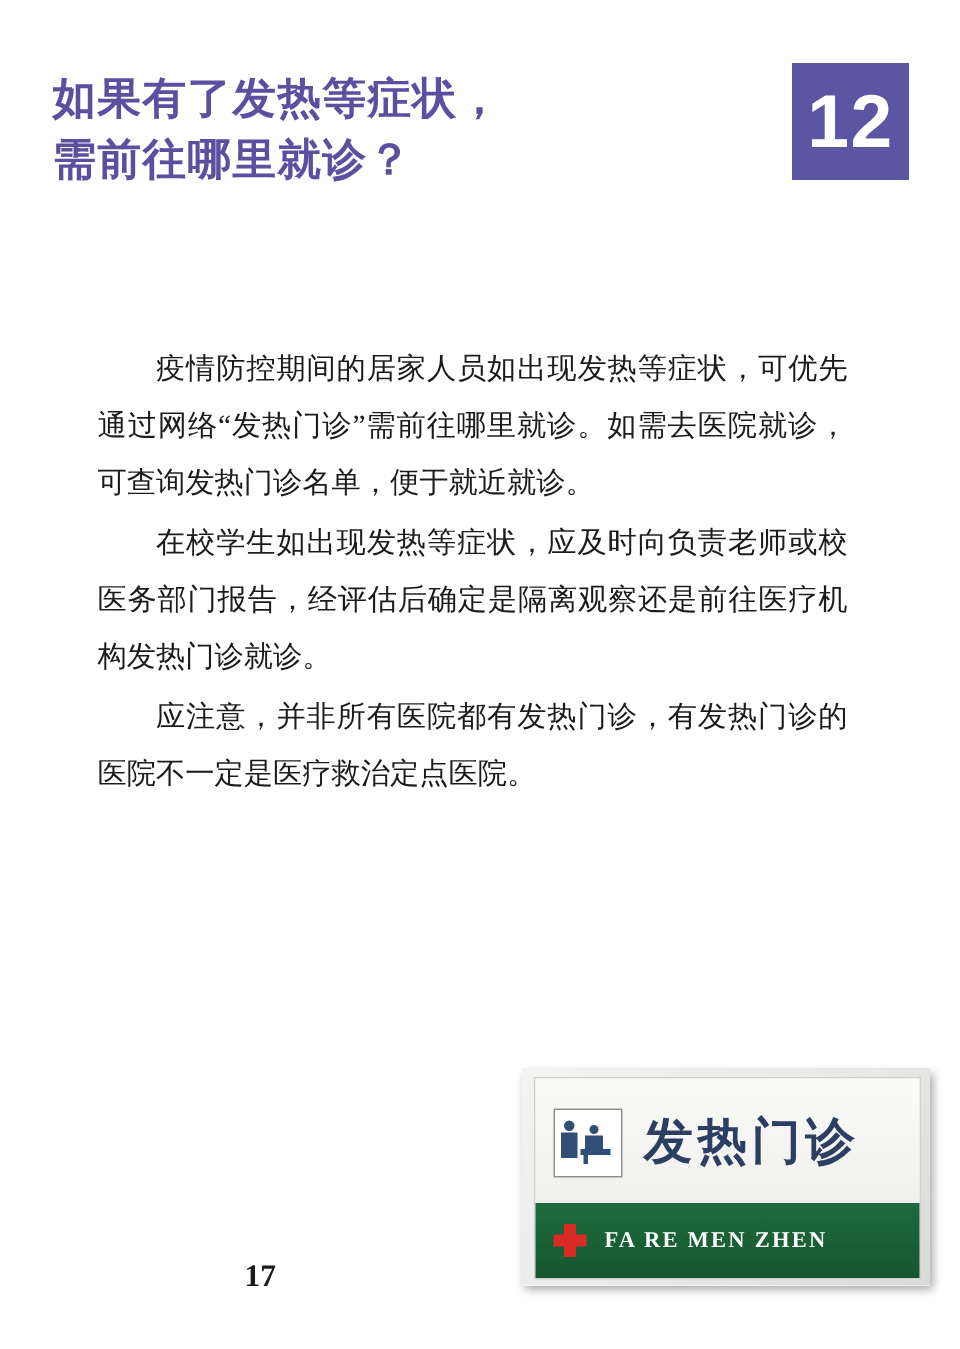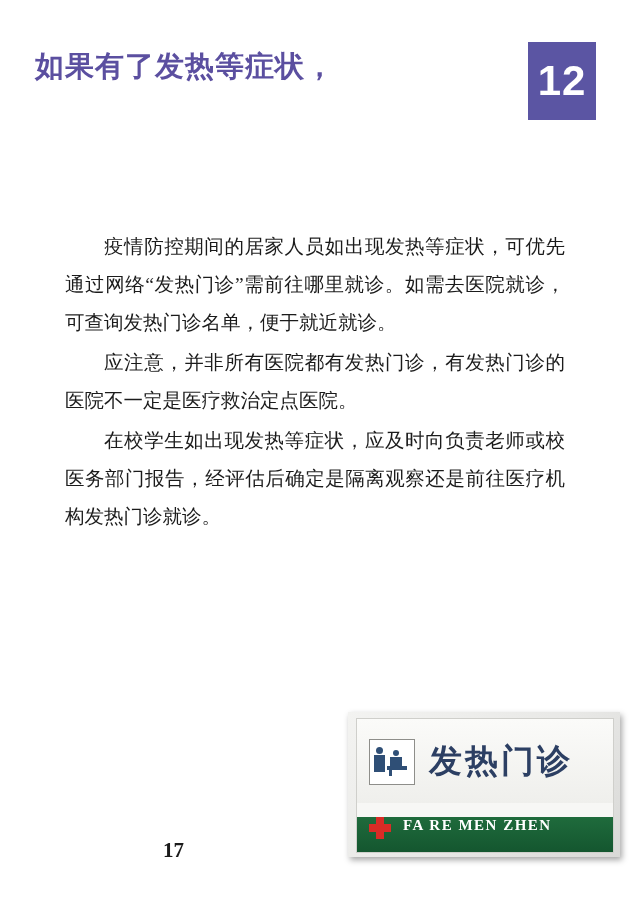--- a/index.html
+++ b/index.html
@@ -41,27 +41,27 @@
     font-size: 29px;
     line-height: 41px;
     color: #5b4fa0;
     letter-spacing: 1px;
     white-space: nowrap;
   }
   .number-badge {
     position: absolute;
     left: 528px;
     top: 4px;
-    width: 68px;
+    width: 78px;
     height: 78px;
     background: #5b55a3;
     color: #ffffff;
     font-family: "Liberation Sans", sans-serif;
     font-weight: bold;
-    font-size: 42px;
+    font-size: 50px;
     line-height: 78px;
     text-align: center;
     letter-spacing: 1px;
   }
 
   
   .content {
     position: absolute;
     left: 65px;
     top: 228px;
@@ -167,23 +167,24 @@
     letter-spacing: 3px;
     color: #2c3f63;
     margin-left: 14px;
     white-space: nowrap;
   }
   .sign-bottom {
     position: absolute;
     left: 0;
     bottom: 0;
     width: 100%;
-    height: 35px;
+    height: 50px;
     background: linear-gradient(180deg,#1f6b3c 0%, #14562f 100%);
     display: flex;
+    align-items: center;
   }
   .cross {
     position: relative;
     width: 22px;
     height: 22px;
     margin-left: 12px;
     flex: none;
   }
   .cross::before, .cross::after {
     content: "";
@@ -218,28 +219,29 @@
   }
 </style>
 </head>
 <body>
 
 <div class="page">
 
   <div class="header">
     <div class="title-block">
       <div class="title-line">如果有了发热等症状，</div>
+      <div class="title-line">需前往哪里就诊？</div>
     </div>
     <div class="number-badge">12</div>
   </div>
 
   <div class="content">
     <p class="para">疫情防控期间的居家人员如出现发热等症状，可优先通过网络“发热门诊”需前往哪里就诊。如需去医院就诊，可查询发热门诊名单，便于就近就诊。</p>
+    <p class="para">在校学生如出现发热等症状，应及时向负责老师或校医务部门报告，经评估后确定是隔离观察还是前往医疗机构发热门诊就诊。</p>
     <p class="para">应注意，并非所有医院都有发热门诊，有发热门诊的医院不一定是医疗救治定点医院。</p>
-    <p class="para">在校学生如出现发热等症状，应及时向负责老师或校医务部门报告，经评估后确定是隔离观察还是前往医疗机构发热门诊就诊。</p>
   </div>
 
   <div class="photo">
     <div class="photo-inner">
       <div class="sign-top">
         <div class="pictogram">
           <div class="frame"></div>
           <div class="doctor-head"></div>
           <div class="doctor-body"></div>
           <div class="patient-head"></div>

